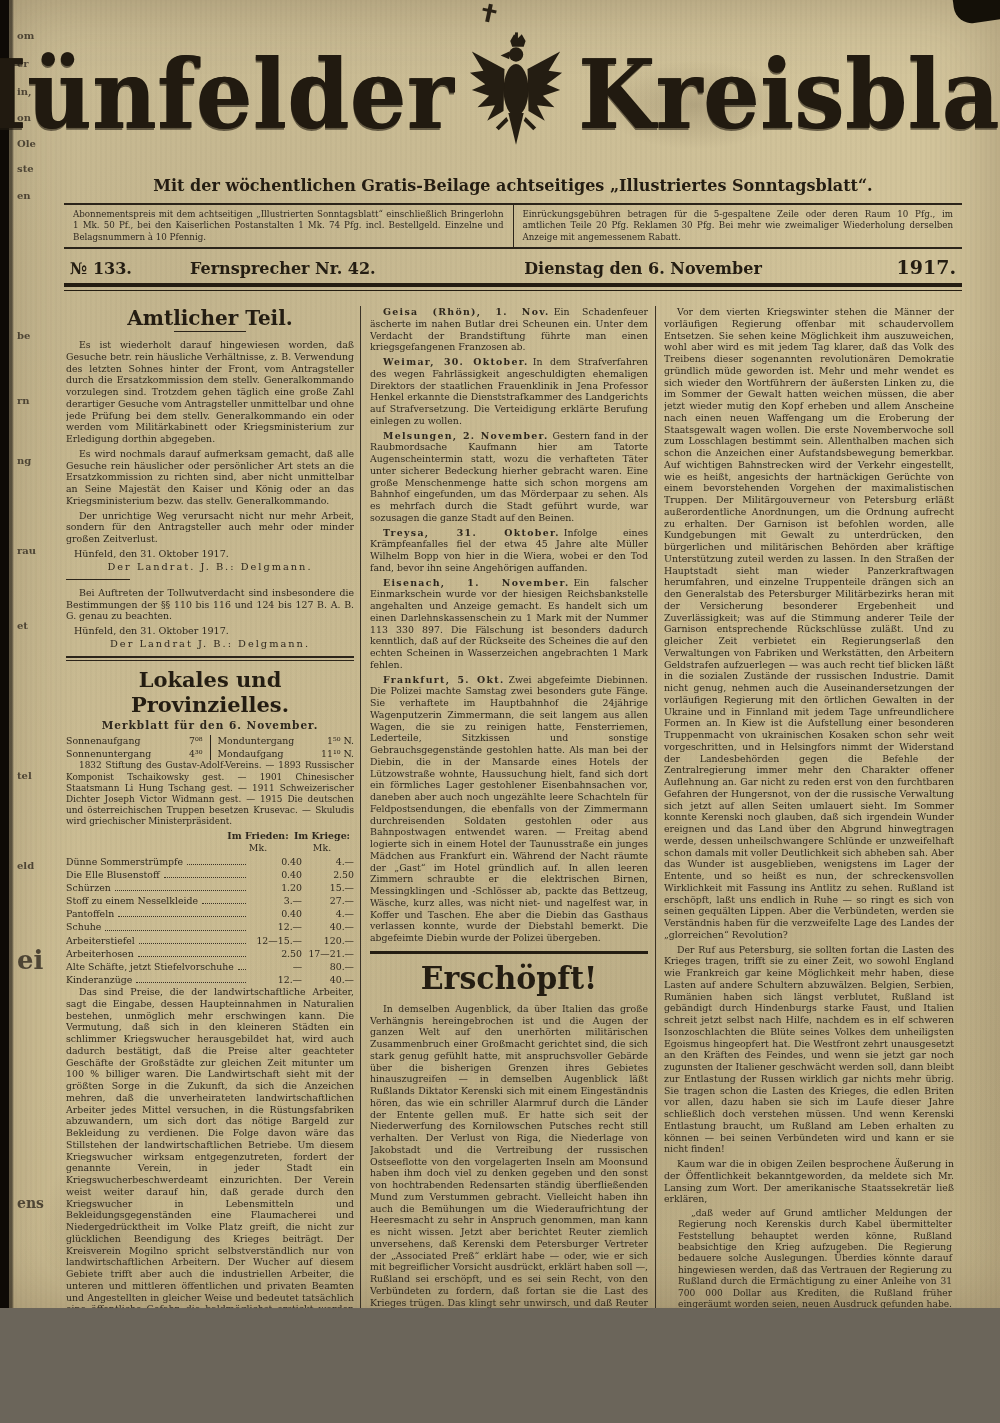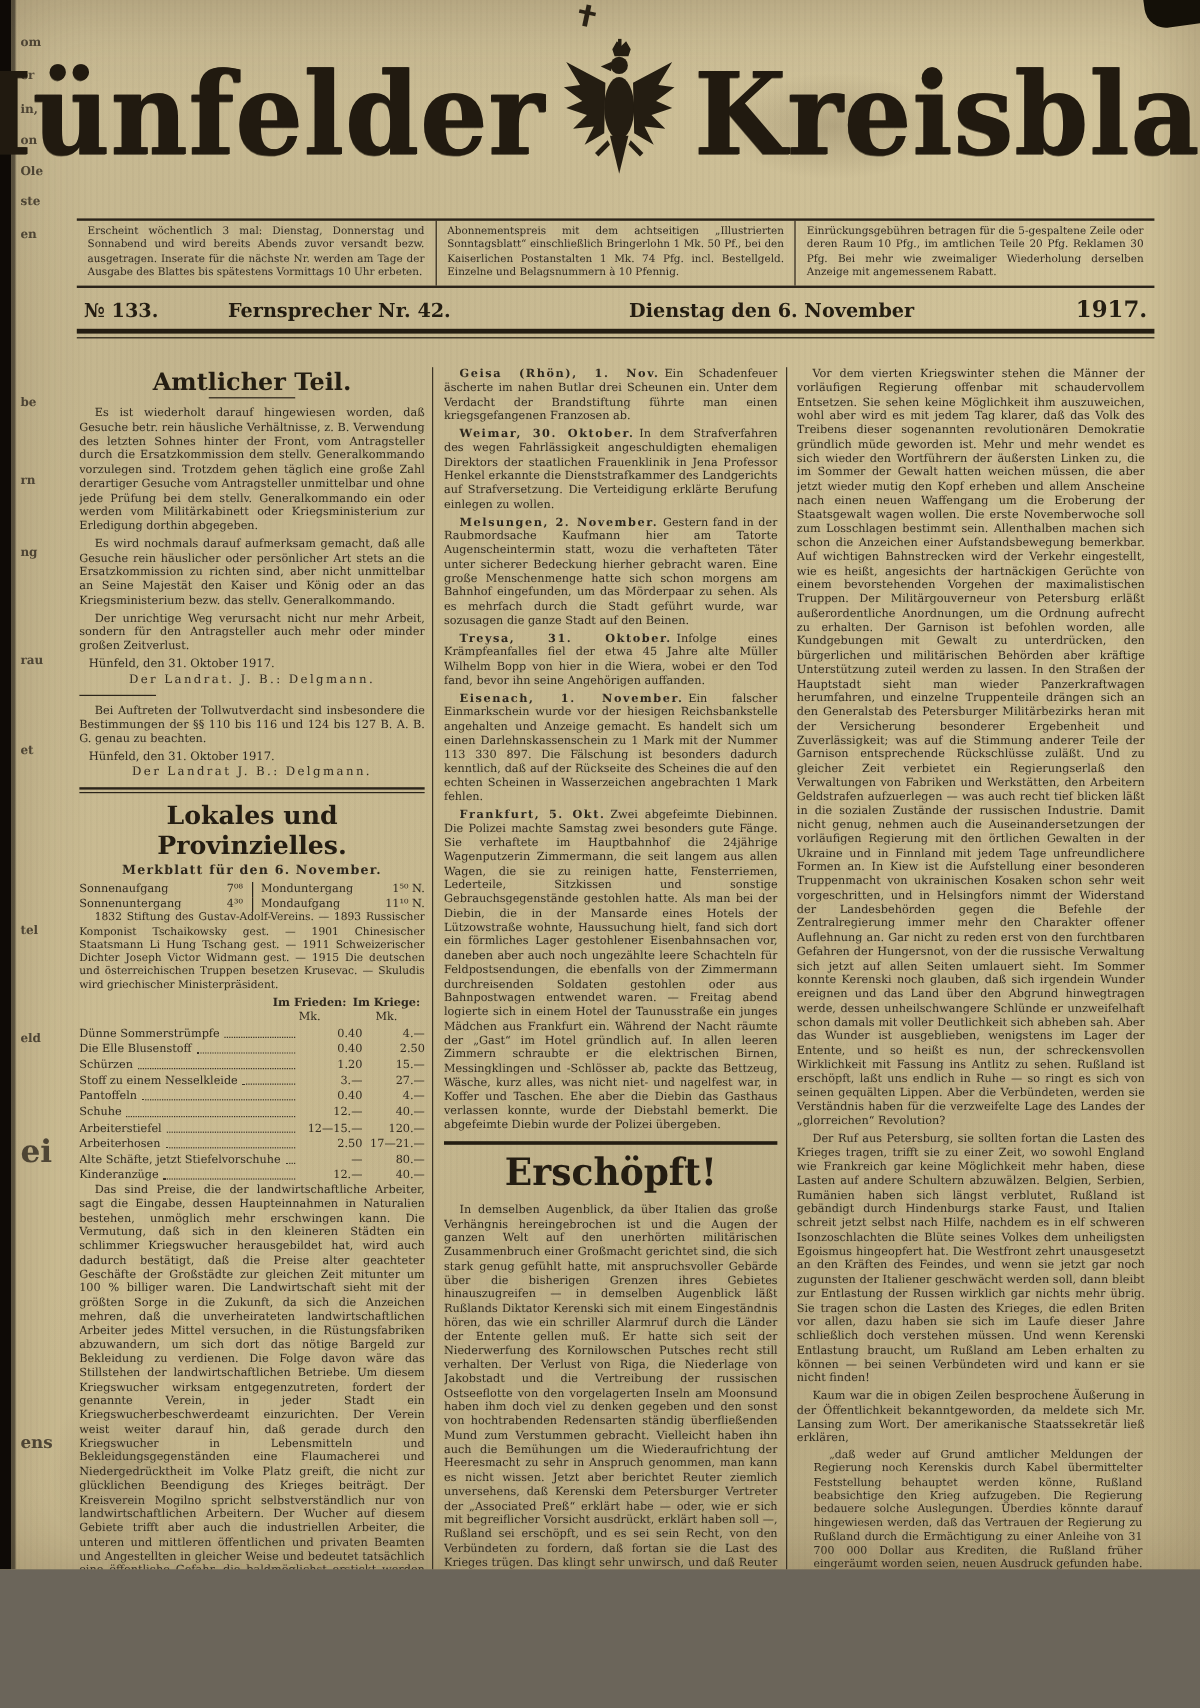--- a/index.html
+++ b/index.html
@@ -129,22 +129,22 @@
           <ellipse cx="50" cy="60" rx="13" ry="27"></ellipse>
           <path d="M38 38 L4 20 L16 40 L2 42 L18 54 L4 60 L22 66 L10 78 L28 76 L20 92 L37 82 Z"></path>
           <path d="M62 38 L96 20 L84 40 L98 42 L82 54 L96 60 L78 66 L90 78 L72 76 L80 92 L63 82 Z"></path>
           <path d="M42 84 L50 117 L58 84 Z"></path>
           <path d="M40 88 l-11 11 3 3 10 -10 z"></path>
           <path d="M60 88 l11 11 -3 3 -10 -10 z"></path>
         </g>
       </svg>
       <span class="mast-title">Kreisblatt</span>
     </div>
+    <div class="subtitle">Mit der wöchentlichen Gratis-Beilage achtseitiges „Illustriertes Sonntagsblatt“.</div>
     <div class="info-row">
-      <div class="info-cell">Erscheint wöchentlich 3 mal: Dienstag, Donnerstag und Sonnabend und wird bereits Abends zuvor versandt bezw. ausgetragen. Inserate für die nächste Nr. werden am Tage der Ausgabe des Blattes bis spätestens Vormittags 10 Uhr erbeten.</div>
       <div class="info-cell">Abonnementspreis mit dem achtseitigen „Illustrierten Sonntagsblatt“ einschließlich Bringerlohn 1 Mk. 50 Pf., bei den Kaiserlichen Postanstalten 1 Mk. 74 Pfg. incl. Bestellgeld. Einzelne und Belagsnummern à 10 Pfennig.</div>
       <div class="info-cell">Einrückungsgebühren betragen für die 5-gespaltene Zeile oder deren Raum 10 Pfg., im amtlichen Teile 20 Pfg. Reklamen 30 Pfg. Bei mehr wie zweimaliger Wiederholung derselben Anzeige mit angemessenem Rabatt.</div>
     </div>
     <div class="date-row">
       <span class="date-issue">№ 133.</span>
       <span class="date-phone">Fernsprecher Nr. 42.</span>
       <span class="date-day">Dienstag den 6. November</span>
       <span class="date-year">1917.</span>
     </div>
     <div class="mast-bottom-rule"></div>

